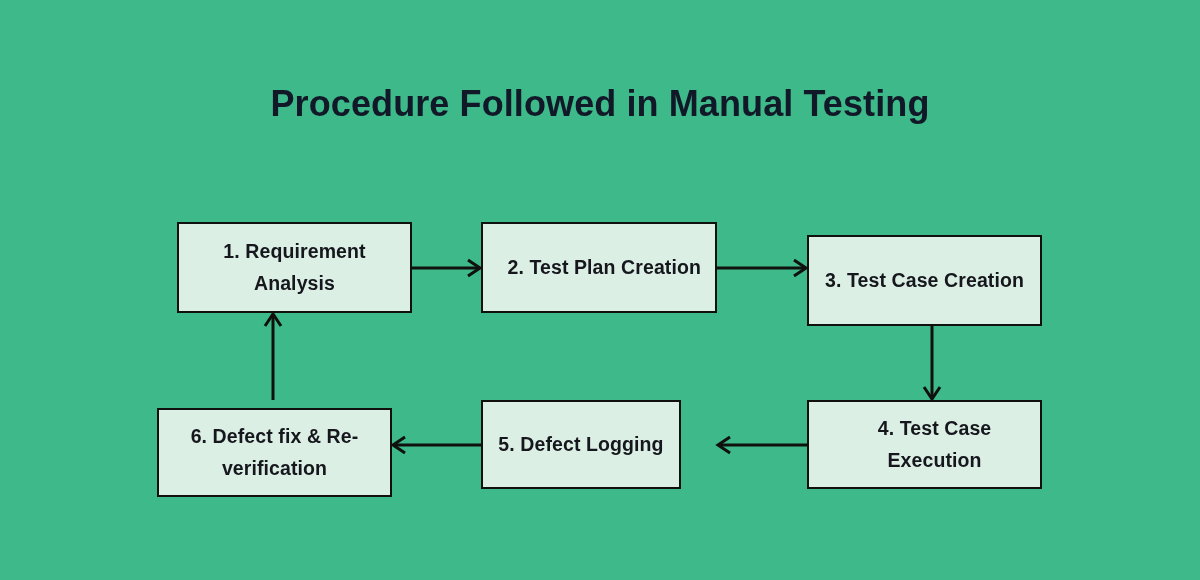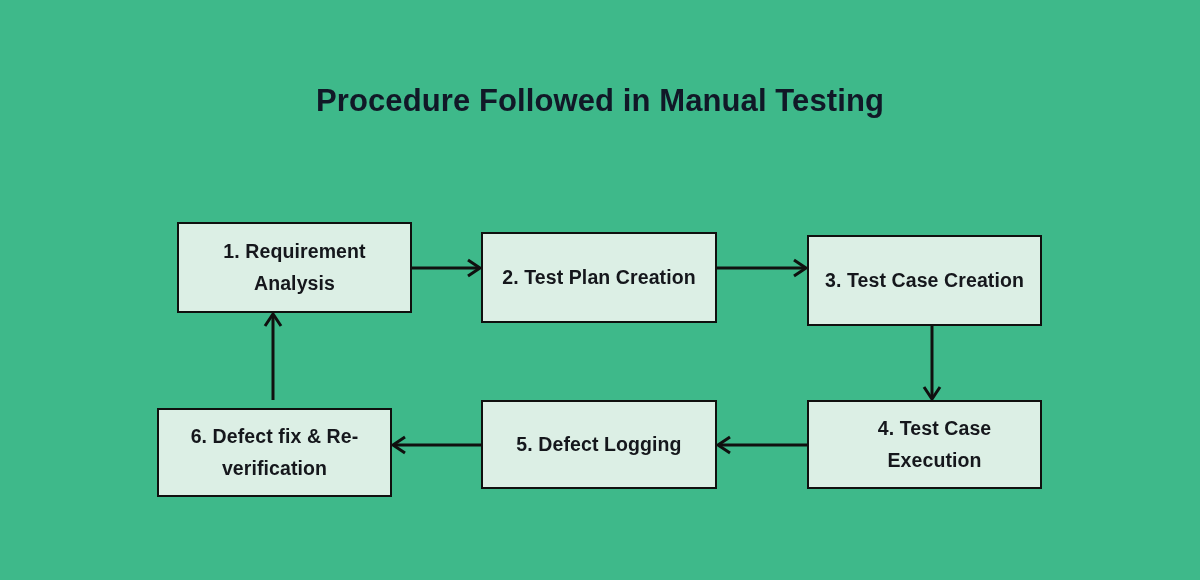--- a/index.html
+++ b/index.html
@@ -18,21 +18,21 @@
     height: 580px;
     background: #3eb98a;
     overflow: hidden;
   }
   #diagram-title {
     position: absolute;
     top: 84px;
     left: 0;
     width: 1200px;
     text-align: center;
-    font-size: 31px;
+    font-size: 36px;
     font-weight: bold;
     color: #111827;
     letter-spacing: 0.1px;
     line-height: 1.1;
   }
   #flow-svg {
     position: absolute;
     top: 0;
     left: 0;
     width: 1200px;
@@ -96,33 +96,33 @@
         <line x1="273" y1="400" x2="273" y2="316"></line>
         <polyline points="265,326 273,314 281,326" stroke-width="3"></polyline>
       </g>
     </g>
   </svg>
 
   <div class="node-box" style="left:157px; top:222px; width:235px; height:91px;margin-left:20px;">
     <span class="node-label">1. Requirement Analysis</span>
   </div>
 
-  <div class="node-box" style="left:481px; top:232px; width:236px; height:91px;">
+  <div class="node-box" style="left:481px; top:222px; width:236px; height:91px;justify-content:flex-end;">
     <span class="node-label">2. Test Plan Creation</span>
   </div>
 
   <div class="node-box" style="left:807px; top:222px; width:235px; height:91px;margin-top:13px;">
     <span class="node-label">3. Test Case Creation</span>
   </div>
 
   <div class="node-box" style="left:807px; top:400px; width:235px; height:89px;padding-left:20px;">
     <span class="node-label">4. Test Case Execution</span>
   </div>
 
-  <div class="node-box" style="left:481px; top:400px; width:236px; height:89px;">
+  <div class="node-box" style="left:481px; top:400px; width:200px; height:89px;">
     <span class="node-label">5. Defect Logging</span>
   </div>
 
   <div class="node-box" style="left:157px; top:408px; width:235px; height:89px;">
     <span class="node-label">6. Defect fix &amp; Re-verification</span>
   </div>
 
 </div>
 
 </body></html>

